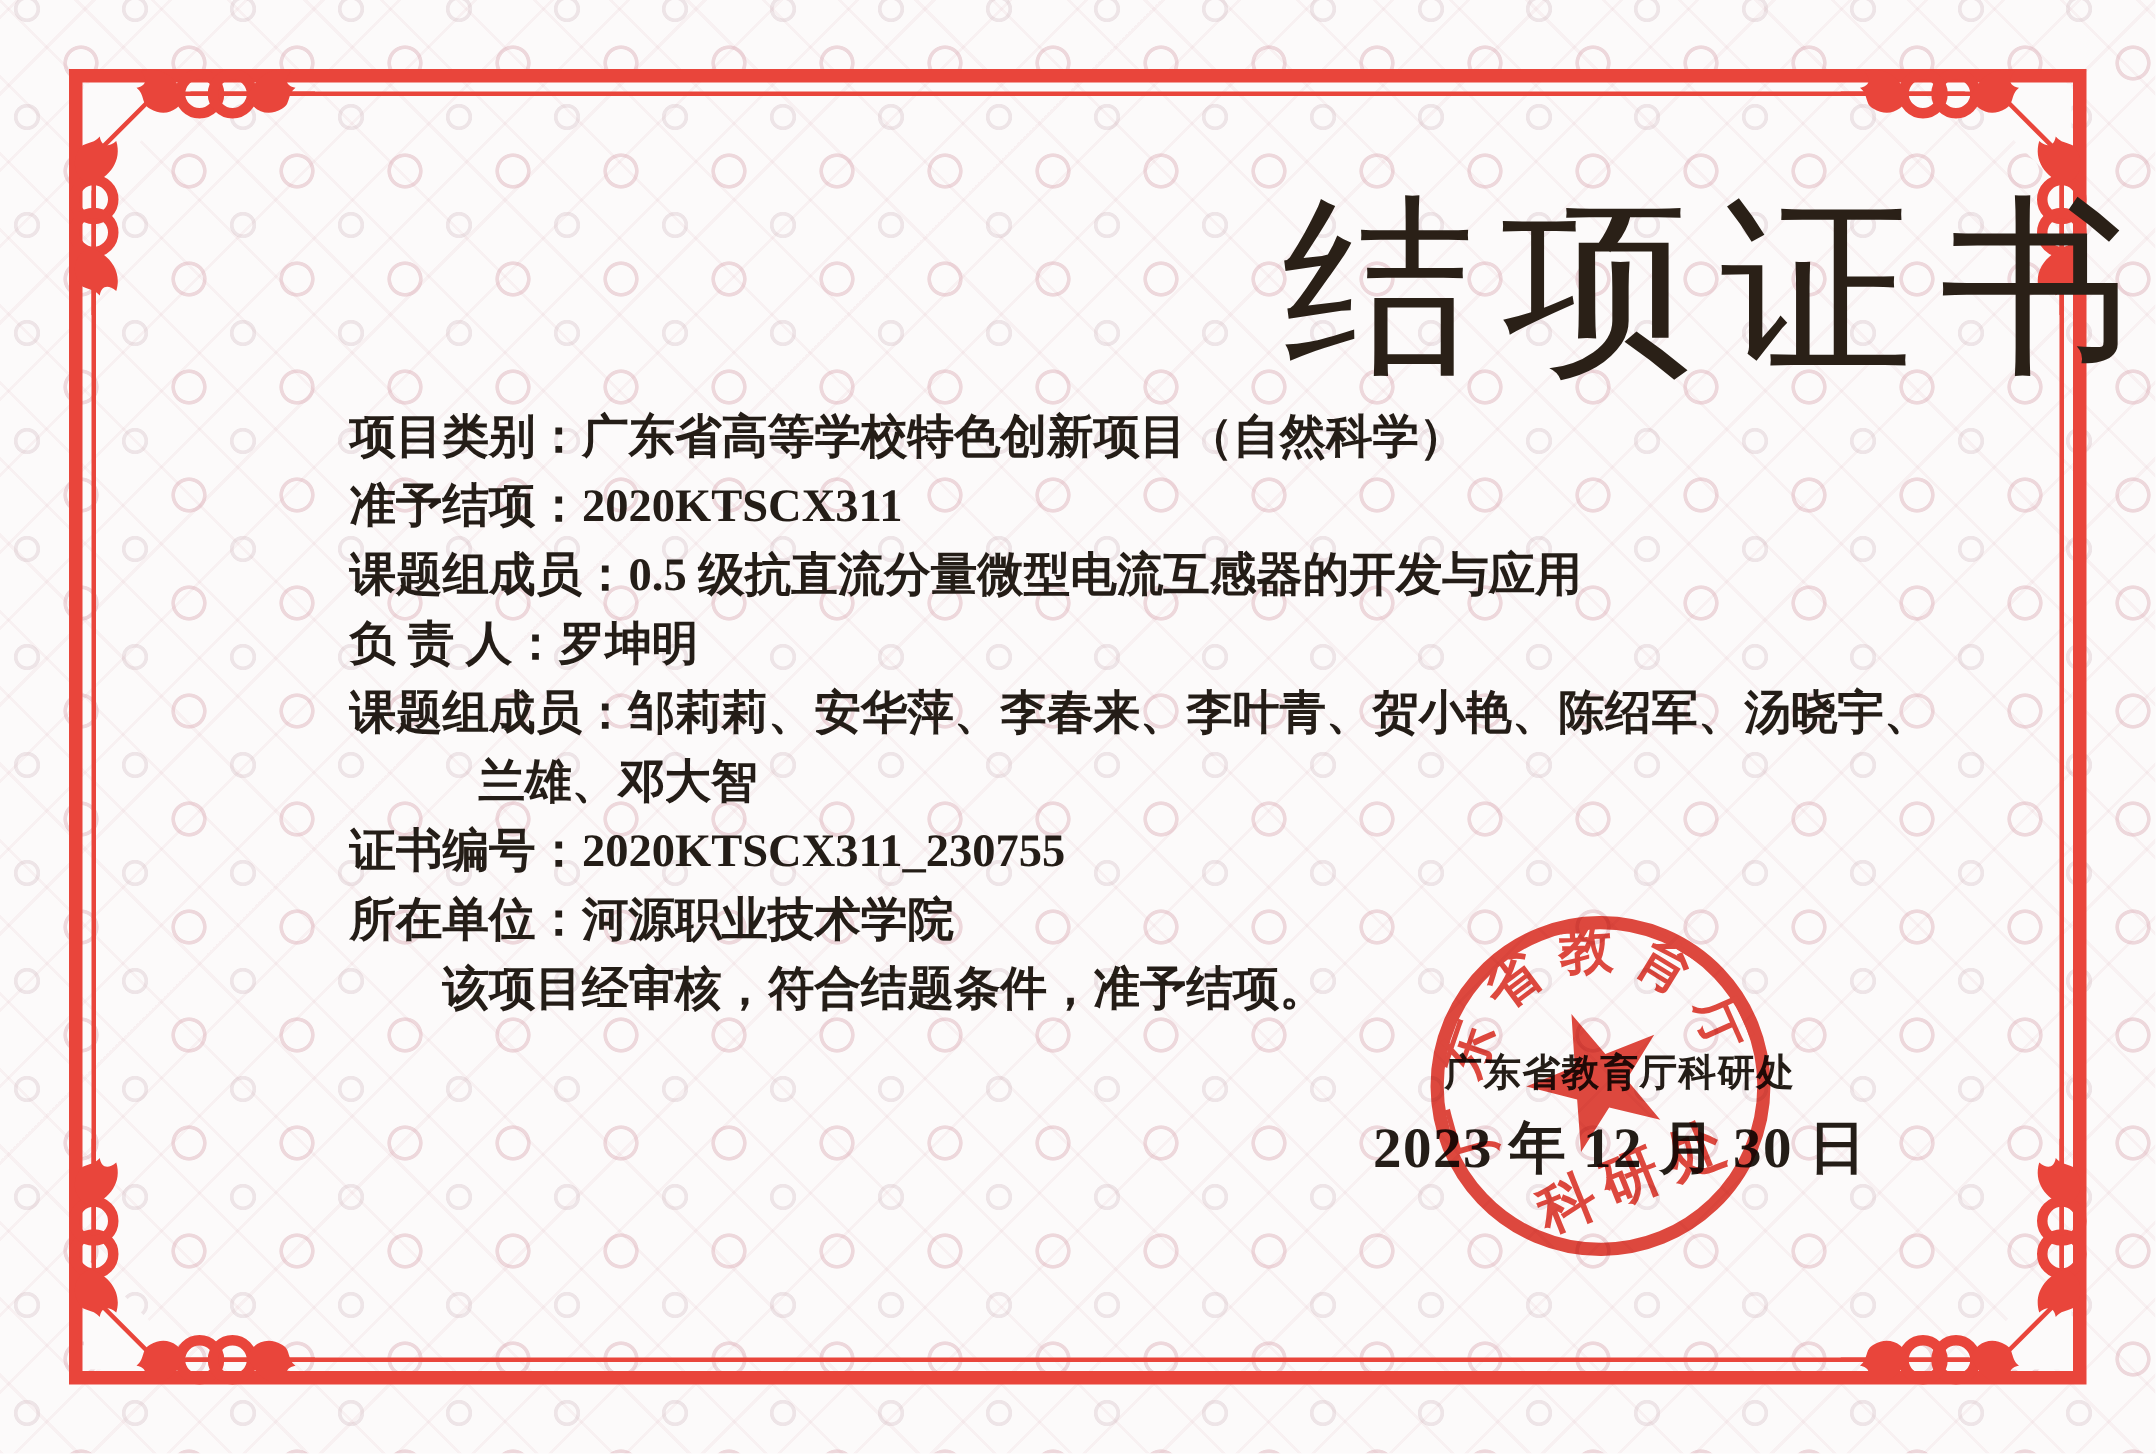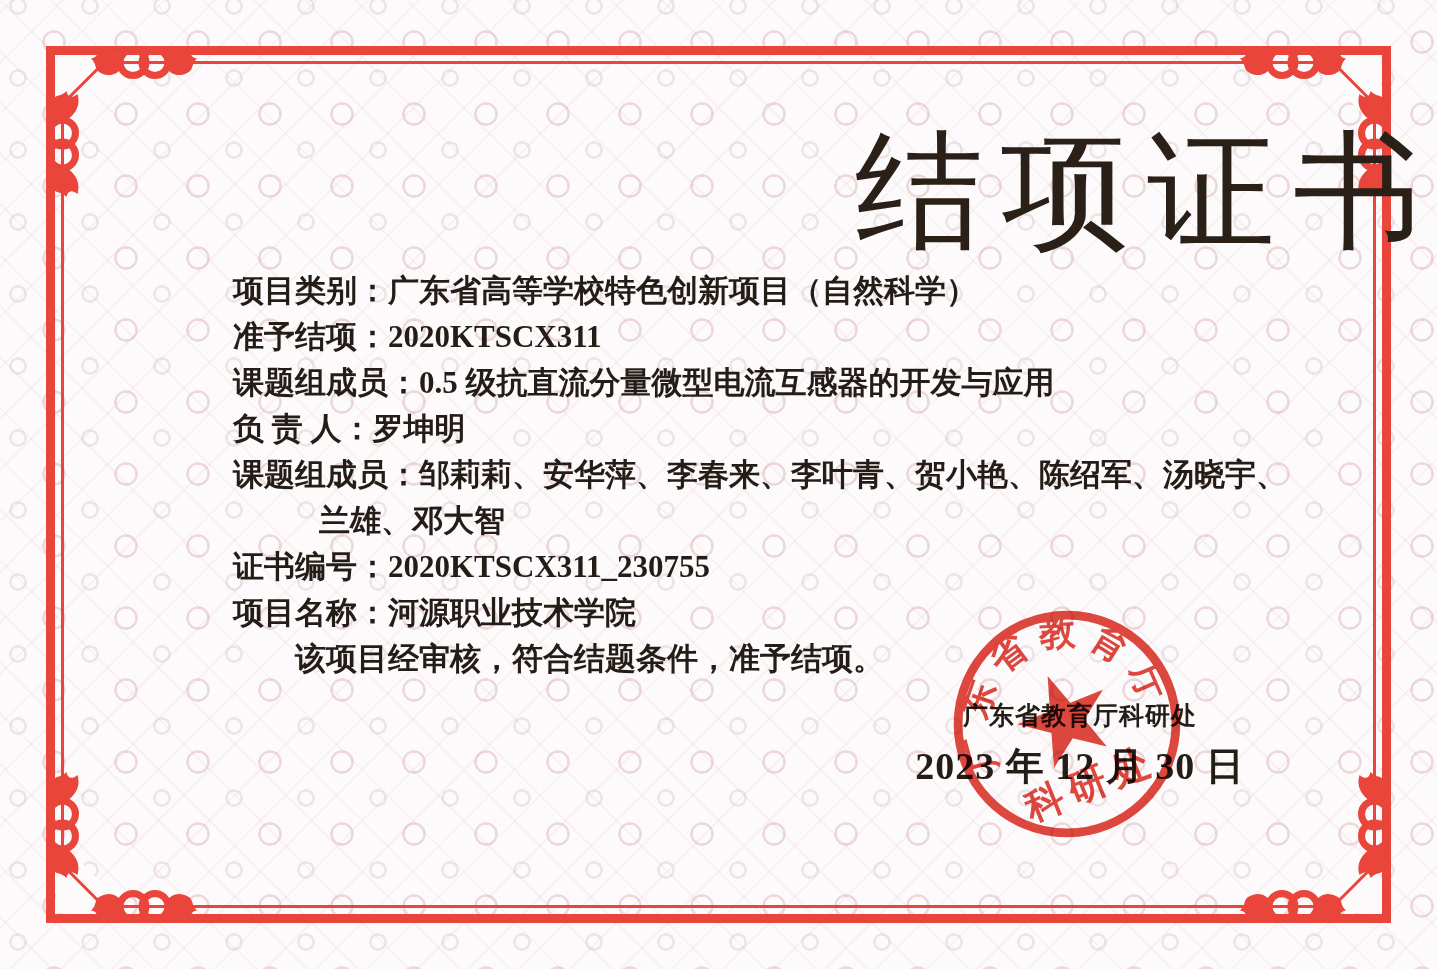--- a/index.html
+++ b/index.html
@@ -147,21 +147,21 @@
       <span class="label">负 责 人：</span><span class="value">罗坤明</span>
     </div>
     <div class="row">
       <span class="label">课题组成员：</span><span class="value">邹莉莉、安华萍、李春来、李叶青、贺小艳、陈绍军、汤晓宇、</span>
       <span class="members-line2">兰雄、邓大智</span>
     </div>
     <div class="row">
       <span class="label">证书编号：</span><span class="value">2020KTSCX311_230755</span>
     </div>
     <div class="row">
-      <span class="label">项目名称：</span><span class="value">河源职业技术学院</span>
+      <span class="label">所在单位：</span><span class="value">河源职业技术学院</span>
     </div>
     <div class="statement">该项目经审核，符合结题条件，准予结项。</div>
   </div>
 
   <div class="sign-block">
     <div class="sign-org">广东省教育厅科研处</div>
     <div class="sign-date">2023 年 12 月 30 日</div>
   </div>
 
   <svg class="seal" viewBox="0 0 220 220">

